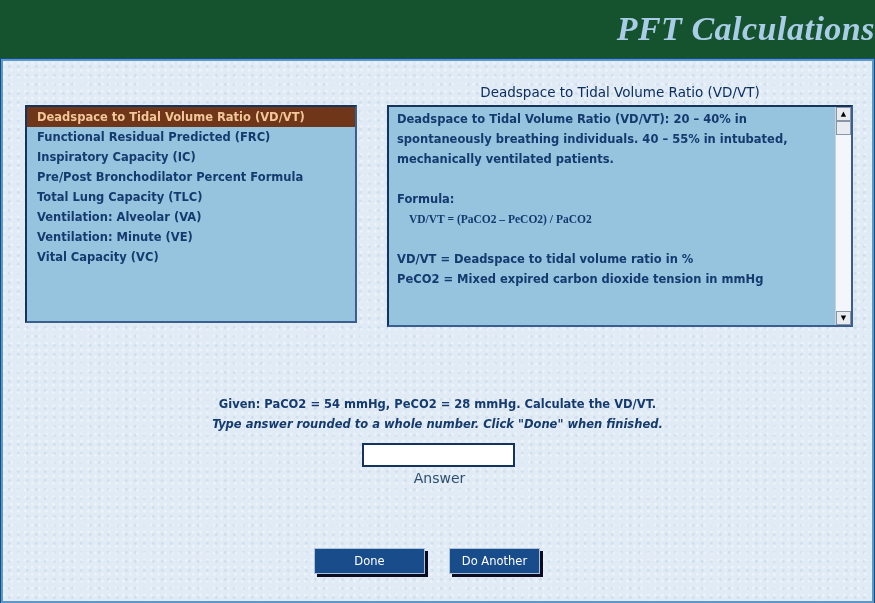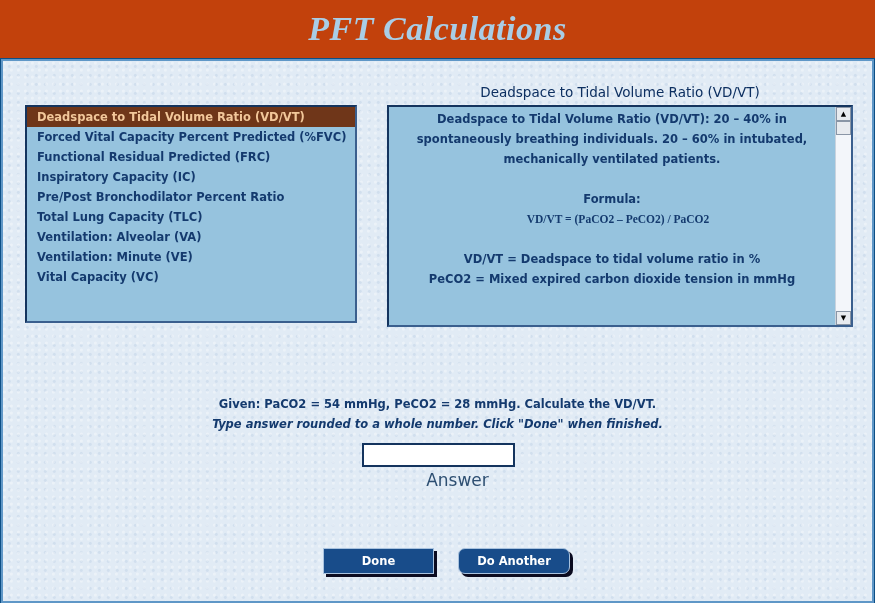--- a/index.html
+++ b/index.html
@@ -4,22 +4,22 @@
 <style>
   html, body { margin: 0; padding: 0; }
   body {
     width: 875px; height: 603px; overflow: hidden;
     background: #0d4f86;
     font-family: "DejaVu Sans", "Liberation Sans", sans-serif;
     position: relative;
   }
   .header {
     position: absolute; left: 0; top: 0; width: 875px; height: 58px;
-    background: #c2410c;
-    text-align: center;
+    background: #14532d;
+    text-align: right;
   }
   .header .title {
     font-family: "Liberation Serif", "DejaVu Serif", serif;
     font-style: italic; font-weight: bold;
     color: #a9cde6;
     font-size: 34px; line-height: 58px;
     letter-spacing: 0.5px;
   }
   .panel {
     position: absolute; left: 1px; top: 59px; width: 869px; height: 540px;
@@ -54,21 +54,21 @@
   }
 
   .infobox {
     position: absolute; left: 384px; top: 44px; width: 466px; height: 222px;
     border: 2px solid #14345e;
     border-right-color: #3a5f8e; border-bottom-color: #3a5f8e;
     background: #96c3de; box-sizing: border-box;
   }
   .info-content {
     position: absolute; left: 0; top: 0; right: 16px; bottom: 0;
-    padding: 2px 20px; color: #143a6e; font-weight: bold; font-size: 11.5px; text-align: center;
+    padding: 2px 8px; color: #143a6e; font-weight: bold; font-size: 11.5px;
   }
   .info-line { height: 20px; line-height: 20px; white-space: nowrap; }
   .info-line.indent { padding-left: 12px; font-family: Liberation Serif, serif; }
   .scrollbar {
     position: absolute; right: 0; top: 0; width: 15px; bottom: 0;
     background: #f3f6fa;
     border-left: 1px solid #c9d3de;
   }
   .sb-btn {
     position: absolute; left: 0; width: 15px; height: 14px;
@@ -87,60 +87,59 @@
     color: #143a6e; font-weight: bold; font-size: 11.5px;
   }
   .q1 { top: 336px; }
   .q2 { top: 356px; font-style: italic; }
   .answer-input {
     position: absolute; left: 359px; top: 382px; width: 153px; height: 24px;
     border: 2px solid #14345e; background: #ffffff; box-sizing: border-box;
     outline: none; padding: 0 4px; font-size: 12px;
   }
   .answer-label {
-    position: absolute; left: 378px; top: 409px; width: 153px; text-align: center;
-    color: #2e4f72; font-size: 17px;
+    position: absolute; left: 360px; top: 409px; width: 153px; text-align: center;
+    color: #2e4f72; font-size: 14px;
   }
   .btn {
     position: absolute; top: 487px; height: 26px;
-    background: #184c8a; color: #ffffff; font-weight: bold; font-size: 11.5px;
+    background: #184c8a; color: #ffffff; font-weight: normal; font-size: 11.5px;
     border: 1px solid #a8c2de; box-sizing: border-box;
     box-shadow: 3px 3px 0 #0b0b20;
-    text-align: center; line-height: 24px; cursor: pointer; margin-left: 9px;
+    text-align: center; line-height: 24px; cursor: pointer;
   }
   .btn-done { left: 311px; width: 111px; }
-  .btn-another { left: 446px; width: 112px; border-radius: 7px; }
+  .btn-another { left: 446px; width: 91px; }
 </style>
 </head>
 <body>
 
 <div class="header">
   <span class="title">PFT Calculations</span>
 </div>
 
 <div class="panel">
   <div class="heading left">Select to View</div>
   <div class="heading right">Deadspace to Tidal Volume Ratio (VD/VT)</div>
 
   <div class="listbox">
     <div class="list-item selected">Deadspace to Tidal Volume Ratio (VD/VT)</div>
-    <div class="list-item">Forced Vital Capacity Percent Predicted (%FVC)</div>
     <div class="list-item">Functional Residual Predicted (FRC)</div>
     <div class="list-item">Inspiratory Capacity (IC)</div>
-    <div class="list-item">Pre/Post Bronchodilator Percent Ratio</div>
+    <div class="list-item">Pre/Post Bronchodilator Percent Formula</div>
     <div class="list-item">Total Lung Capacity (TLC)</div>
     <div class="list-item">Ventilation: Alveolar (VA)</div>
     <div class="list-item">Ventilation: Minute (VE)</div>
     <div class="list-item">Vital Capacity (VC)</div>
   </div>
 
   <div class="infobox">
     <div class="info-content">
       <div class="info-line">Deadspace to Tidal Volume Ratio (VD/VT): 20 – 40% in</div>
-      <div class="info-line">spontaneously breathing individuals.  20 – 60% in intubated,</div>
+      <div class="info-line">spontaneously breathing individuals.  40 – 55% in intubated,</div>
       <div class="info-line">mechanically ventilated patients.</div>
       <div class="info-line"></div>
       <div class="info-line">Formula:</div>
       <div class="info-line indent">VD/VT = (PaCO2 – PeCO2) / PaCO2</div>
       <div class="info-line"></div>
       <div class="info-line">VD/VT = Deadspace to tidal volume ratio in %</div>
       <div class="info-line">PeCO2 = Mixed expired carbon dioxide tension in mmHg</div>
     </div>
     <div class="scrollbar">
       <div class="sb-btn sb-up">▲</div>

